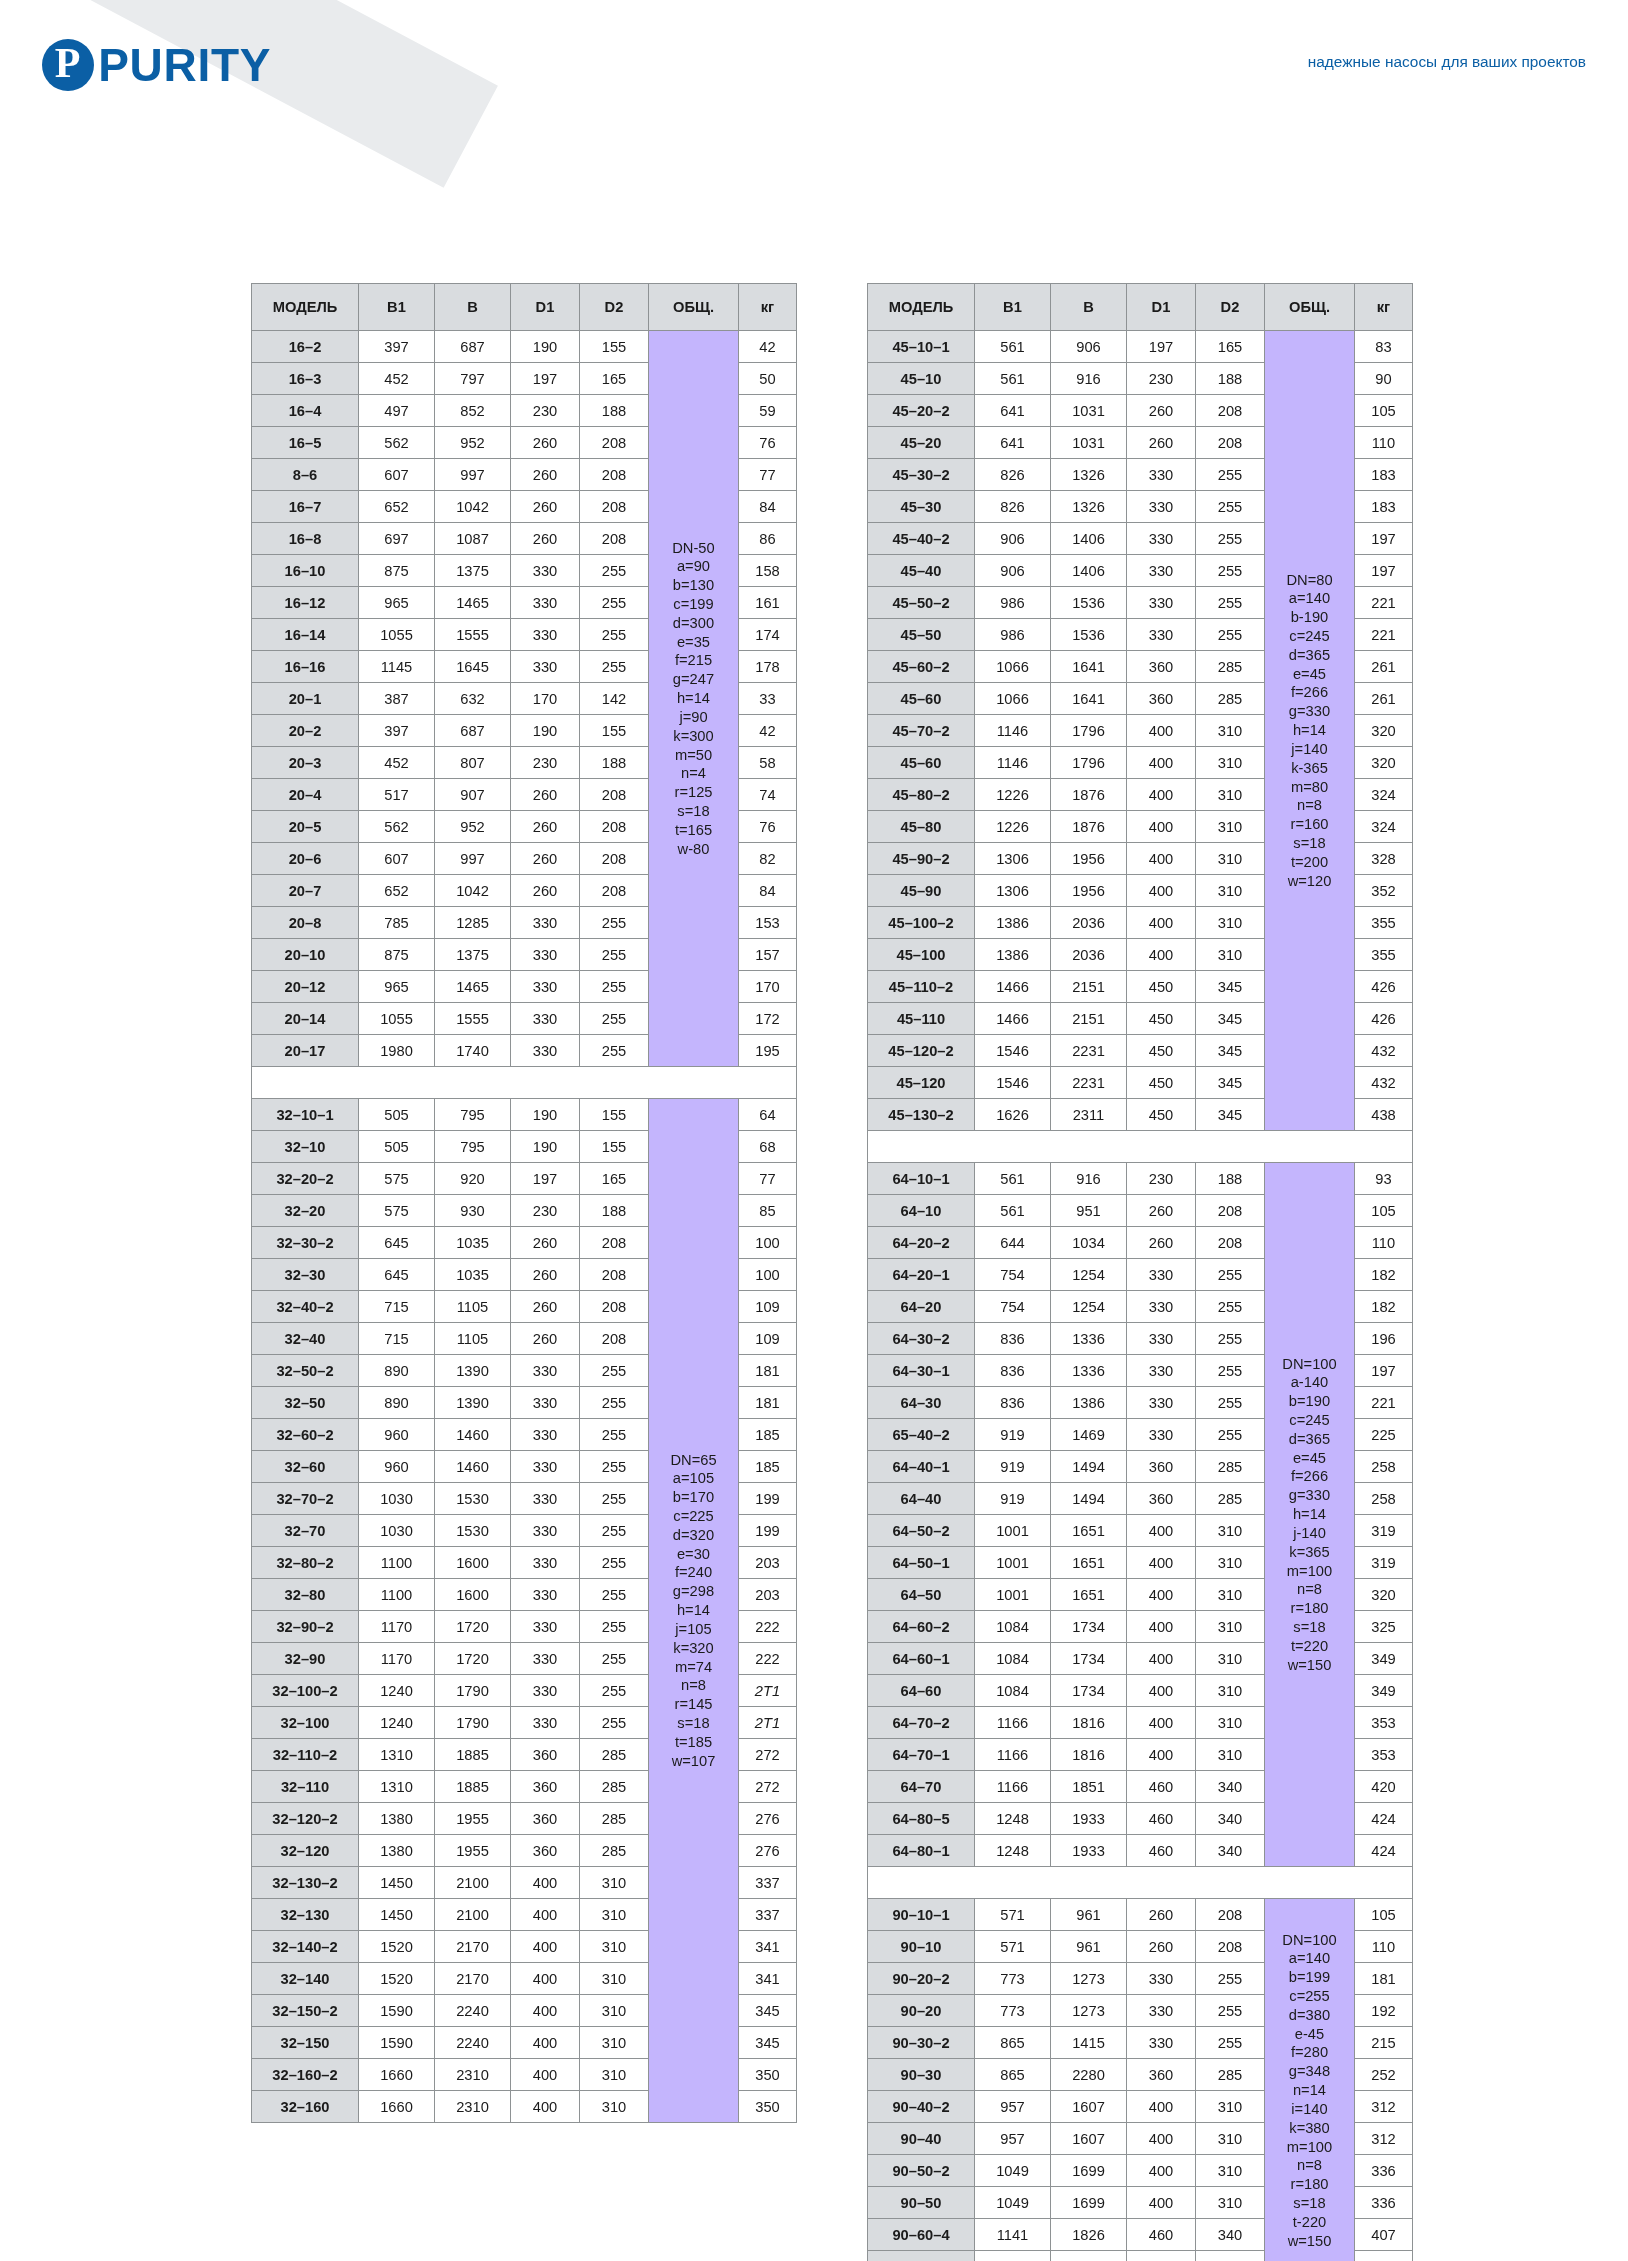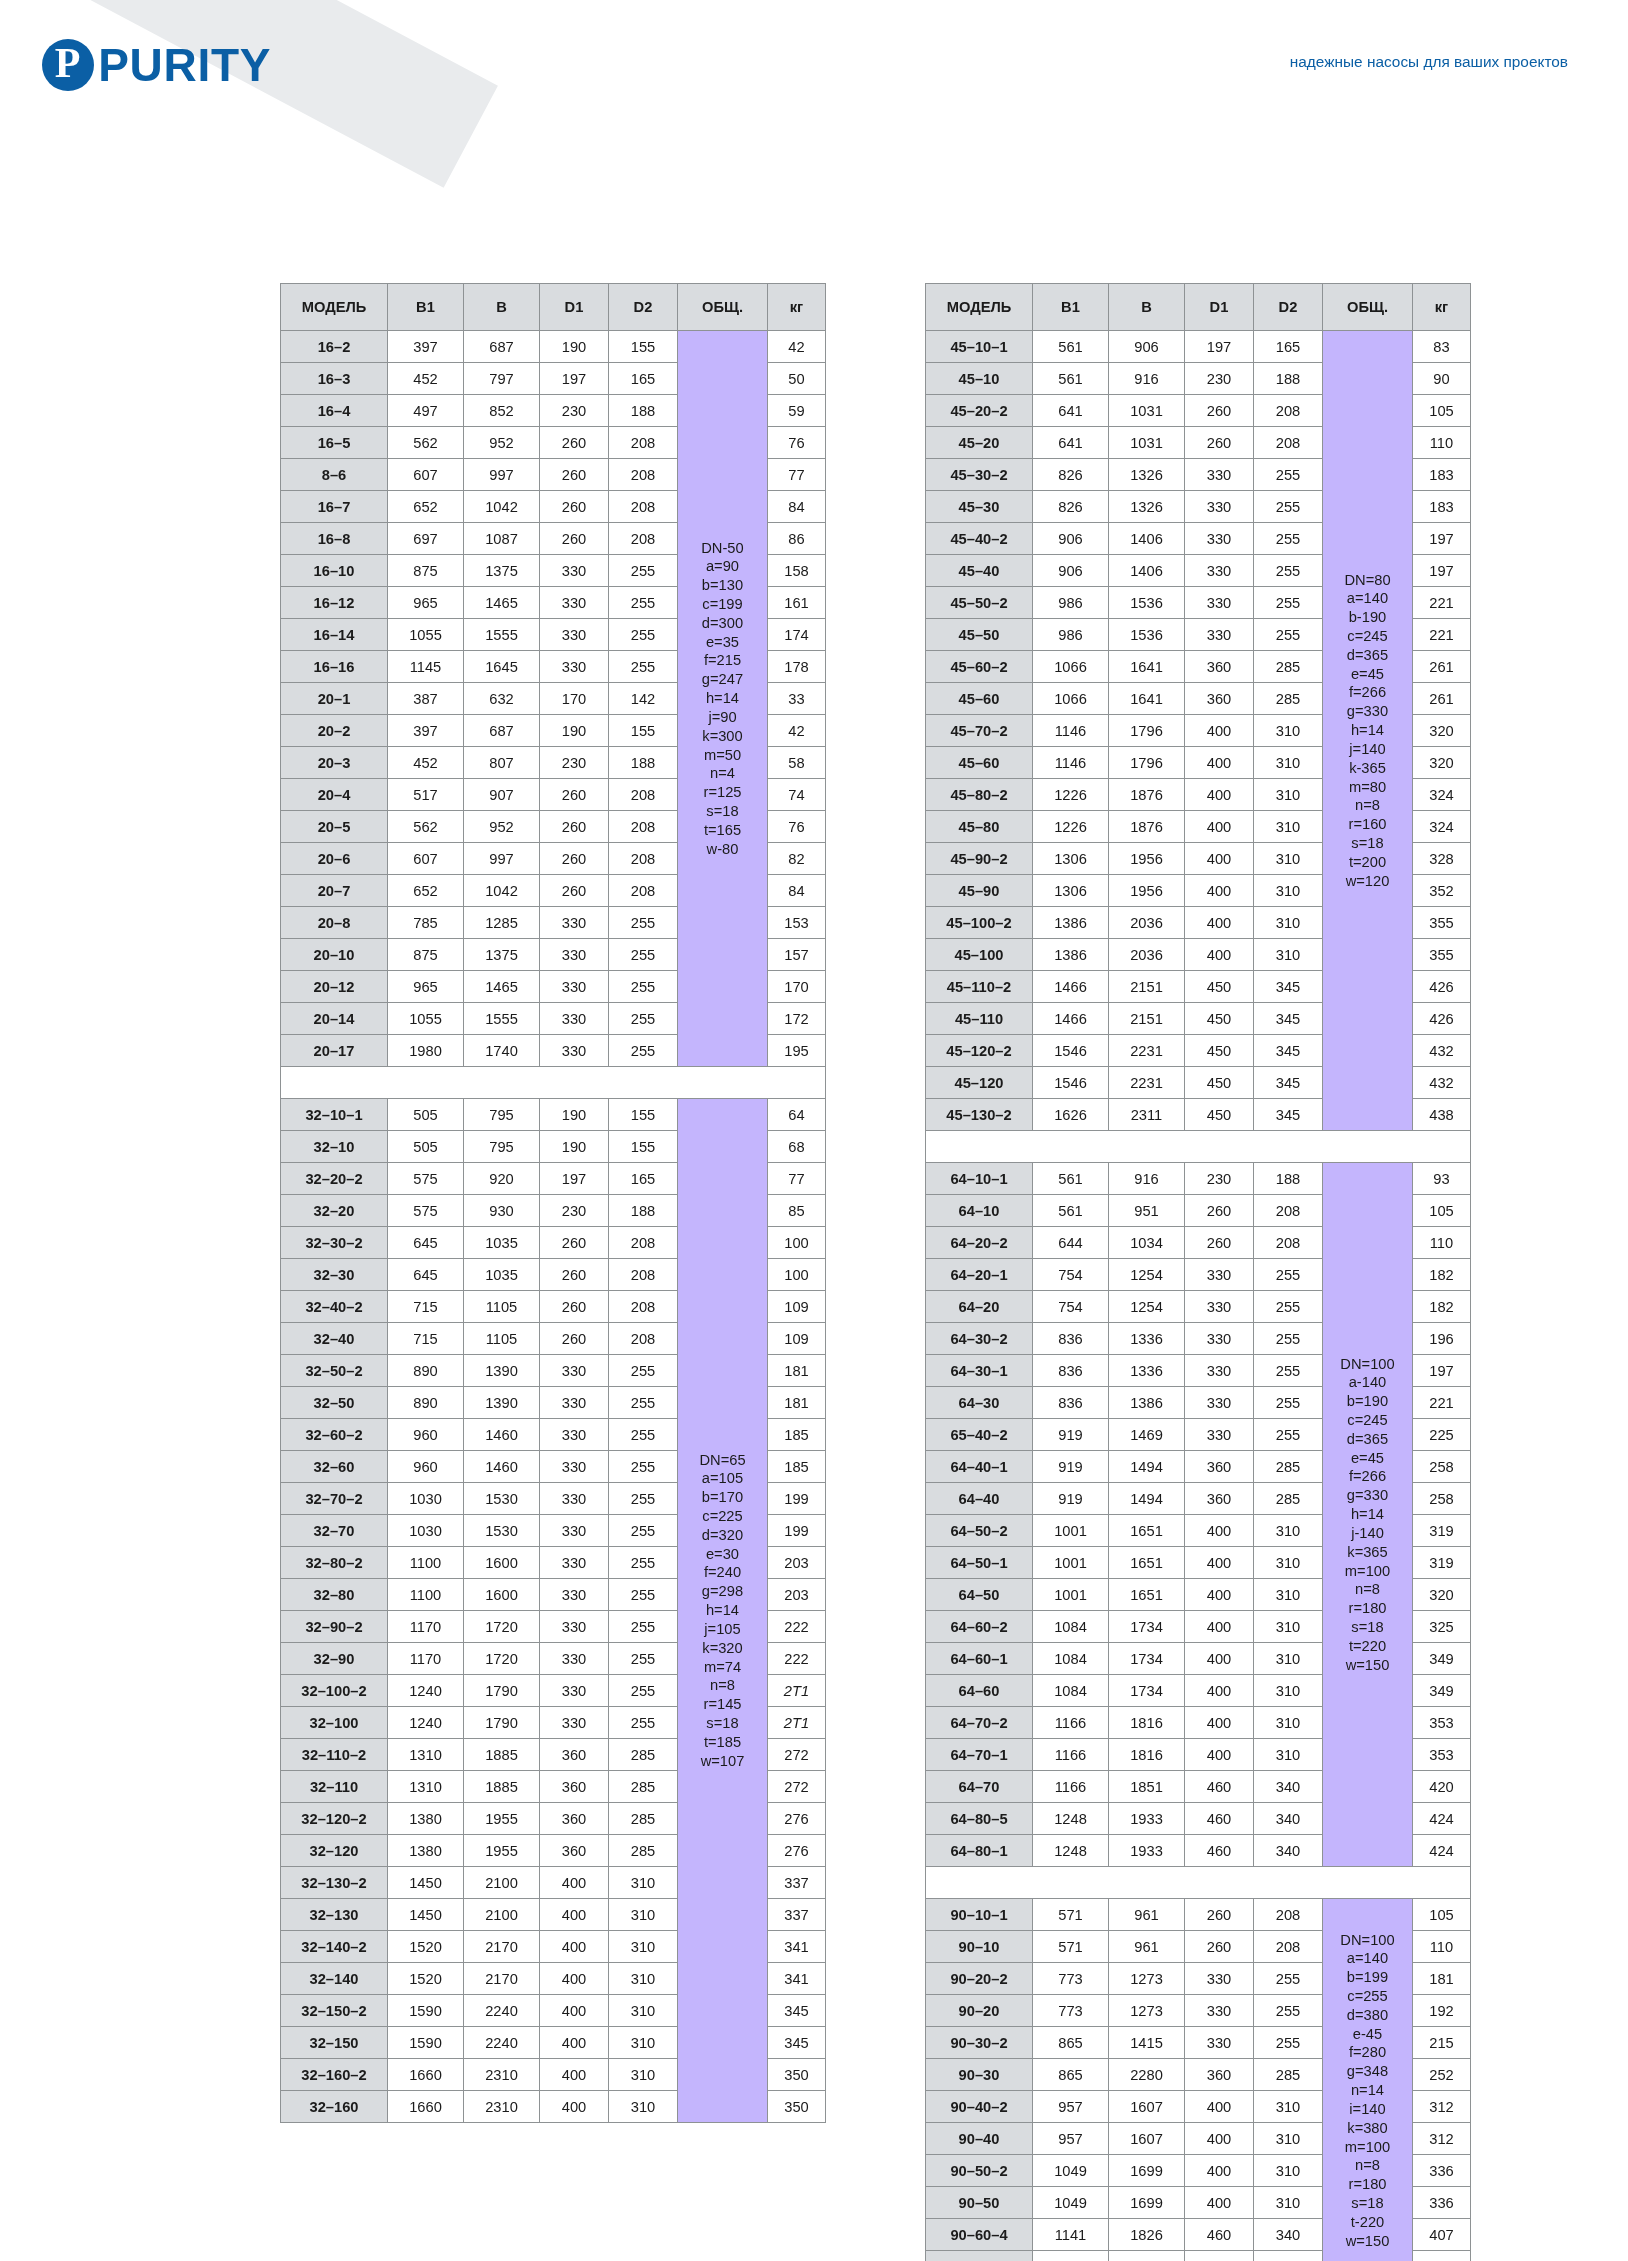--- a/index.html
+++ b/index.html
@@ -76,40 +76,39 @@
   }
   .logo .word {
     font-size: 46px;
     font-weight: bold;
     color: #0b5fa5;
     letter-spacing: 0.7px;
     font-family: "Liberation Sans", sans-serif;
   }
   .tagline {
     position: absolute;
-    right: 61px;
+    right: 43px;
     top: 53px;
     font-size: 15.4px;
     color: #0b5fa5;
     font-family: "Liberation Sans", sans-serif;
   }
   
   .tables {
     position: relative;
     z-index: 2;
     display: flex;
     gap: 70px;
     padding: 143px 0 0 251px;
     align-items: flex-start;
   }
   table.spec {
     border-collapse: collapse;
     table-layout: fixed;
     background: transparent;
-    margin-left: 29px;
   }
   table.spec th, table.spec td {
     border: 0.7px solid #8e9294;
     font-size: 14.7px;
     color: #1b1b1b;
     text-align: center;
     height: 31px;
     padding: 0;
     background-clip: padding-box;
   }

